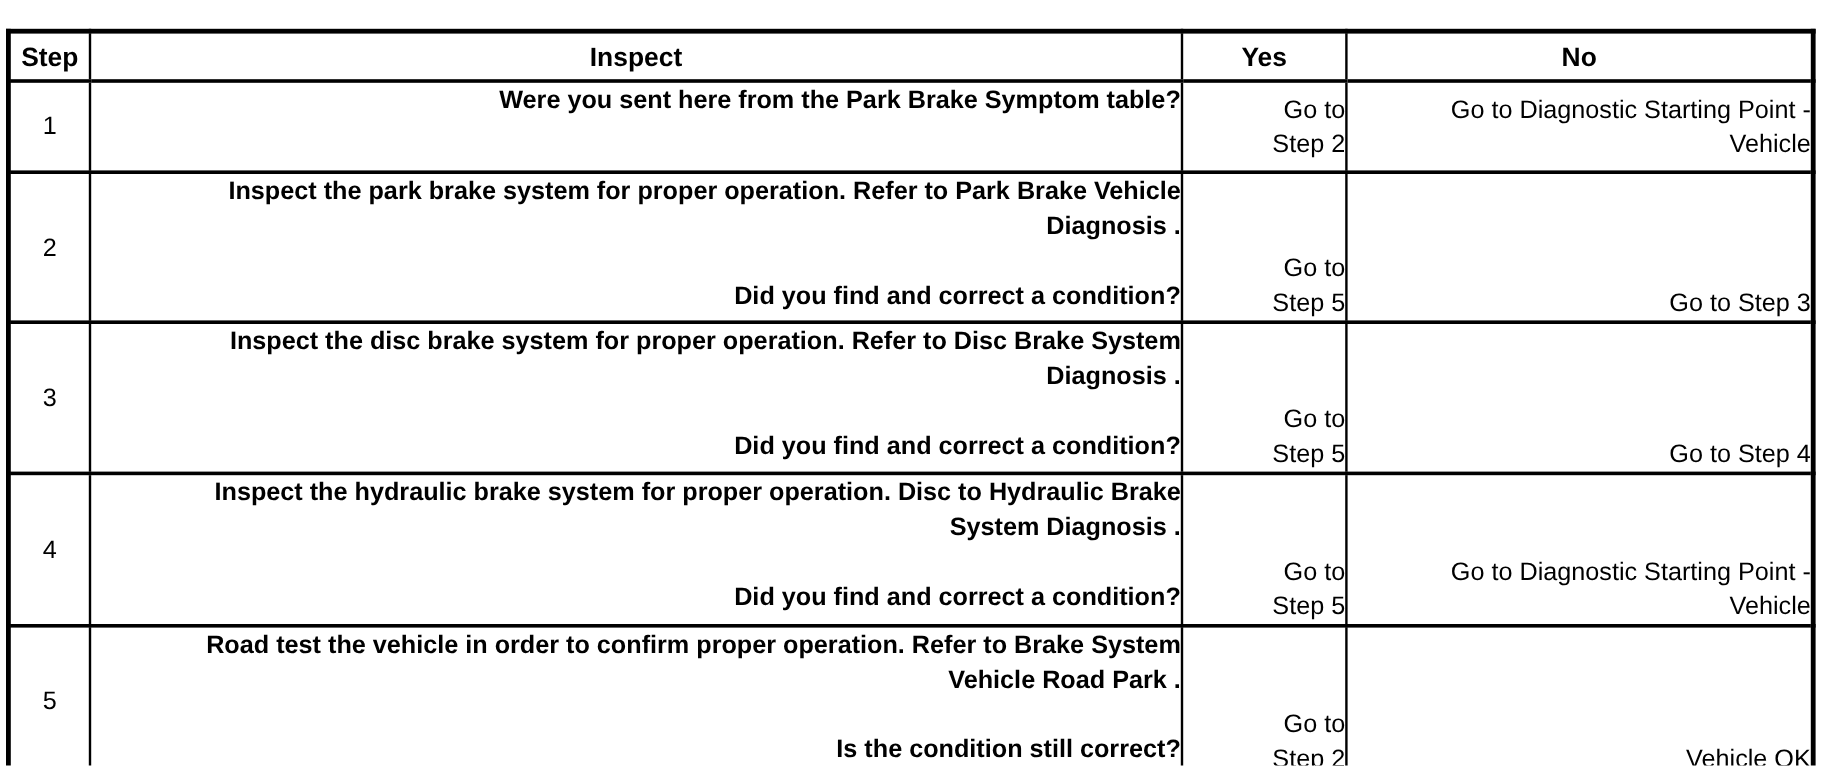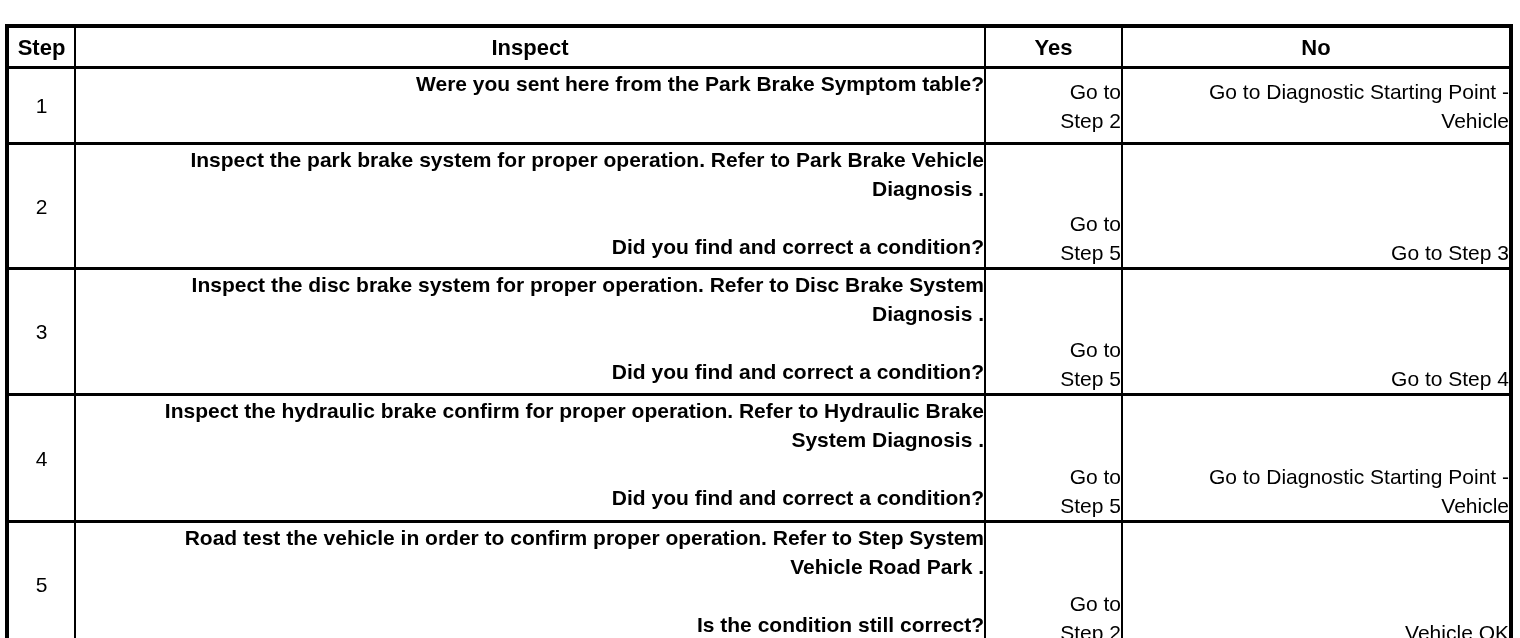--- a/index.html
+++ b/index.html
@@ -134,38 +134,38 @@
             <div class="line">Go to</div>
             <div class="line">Step 5</div>
           </td>
     <td class="no-cell v-bottom h-center">
             <div class="line">Go to Step 4</div>
           </td>
   </tr>
         <tr>
     <td class="step-cell">4</td>
     <td class="action-cell">
-            <div class="line">Inspect the hydraulic brake confirm for proper operation. Refer to Hydraulic Brake</div>
+            <div class="line">Inspect the hydraulic brake system for proper operation. Disc to Hydraulic Brake</div>
             <div class="line">System Diagnosis .</div>
             <div class="line"></div>
             <div class="line">Did you find and correct a condition?</div>
           </td>
     <td class="yes-cell v-bottom">
             <div class="line">Go to</div>
             <div class="line">Step 5</div>
           </td>
     <td class="no-cell v-bottom h-left">
             <div class="line">Go to Diagnostic Starting Point -</div>
             <div class="line">Vehicle</div>
           </td>
   </tr>
         <tr>
     <td class="step-cell">5</td>
     <td class="action-cell">
-            <div class="line">Road test the vehicle in order to confirm proper operation. Refer to Step System</div>
+            <div class="line">Road test the vehicle in order to confirm proper operation. Refer to Brake System</div>
             <div class="line">Vehicle Road Park .</div>
             <div class="line"></div>
             <div class="line">Is the condition still correct?</div>
           </td>
     <td class="yes-cell v-bottom">
             <div class="line">Go to</div>
             <div class="line">Step 2</div>
           </td>
     <td class="no-cell v-bottom h-center">
             <div class="line">Vehicle OK</div>

